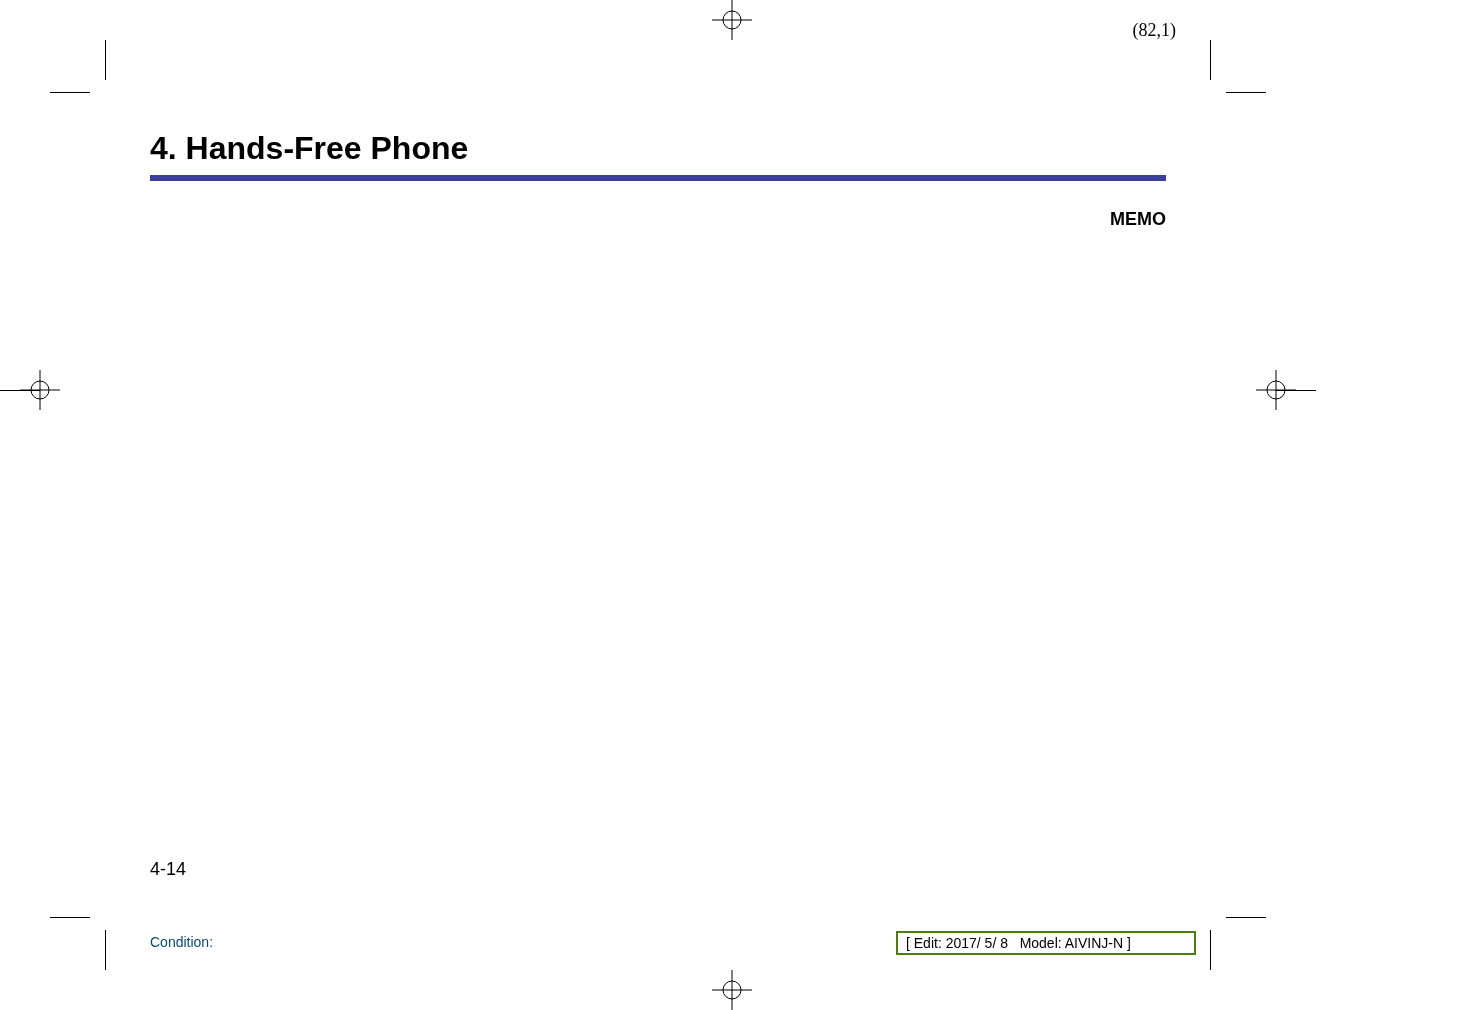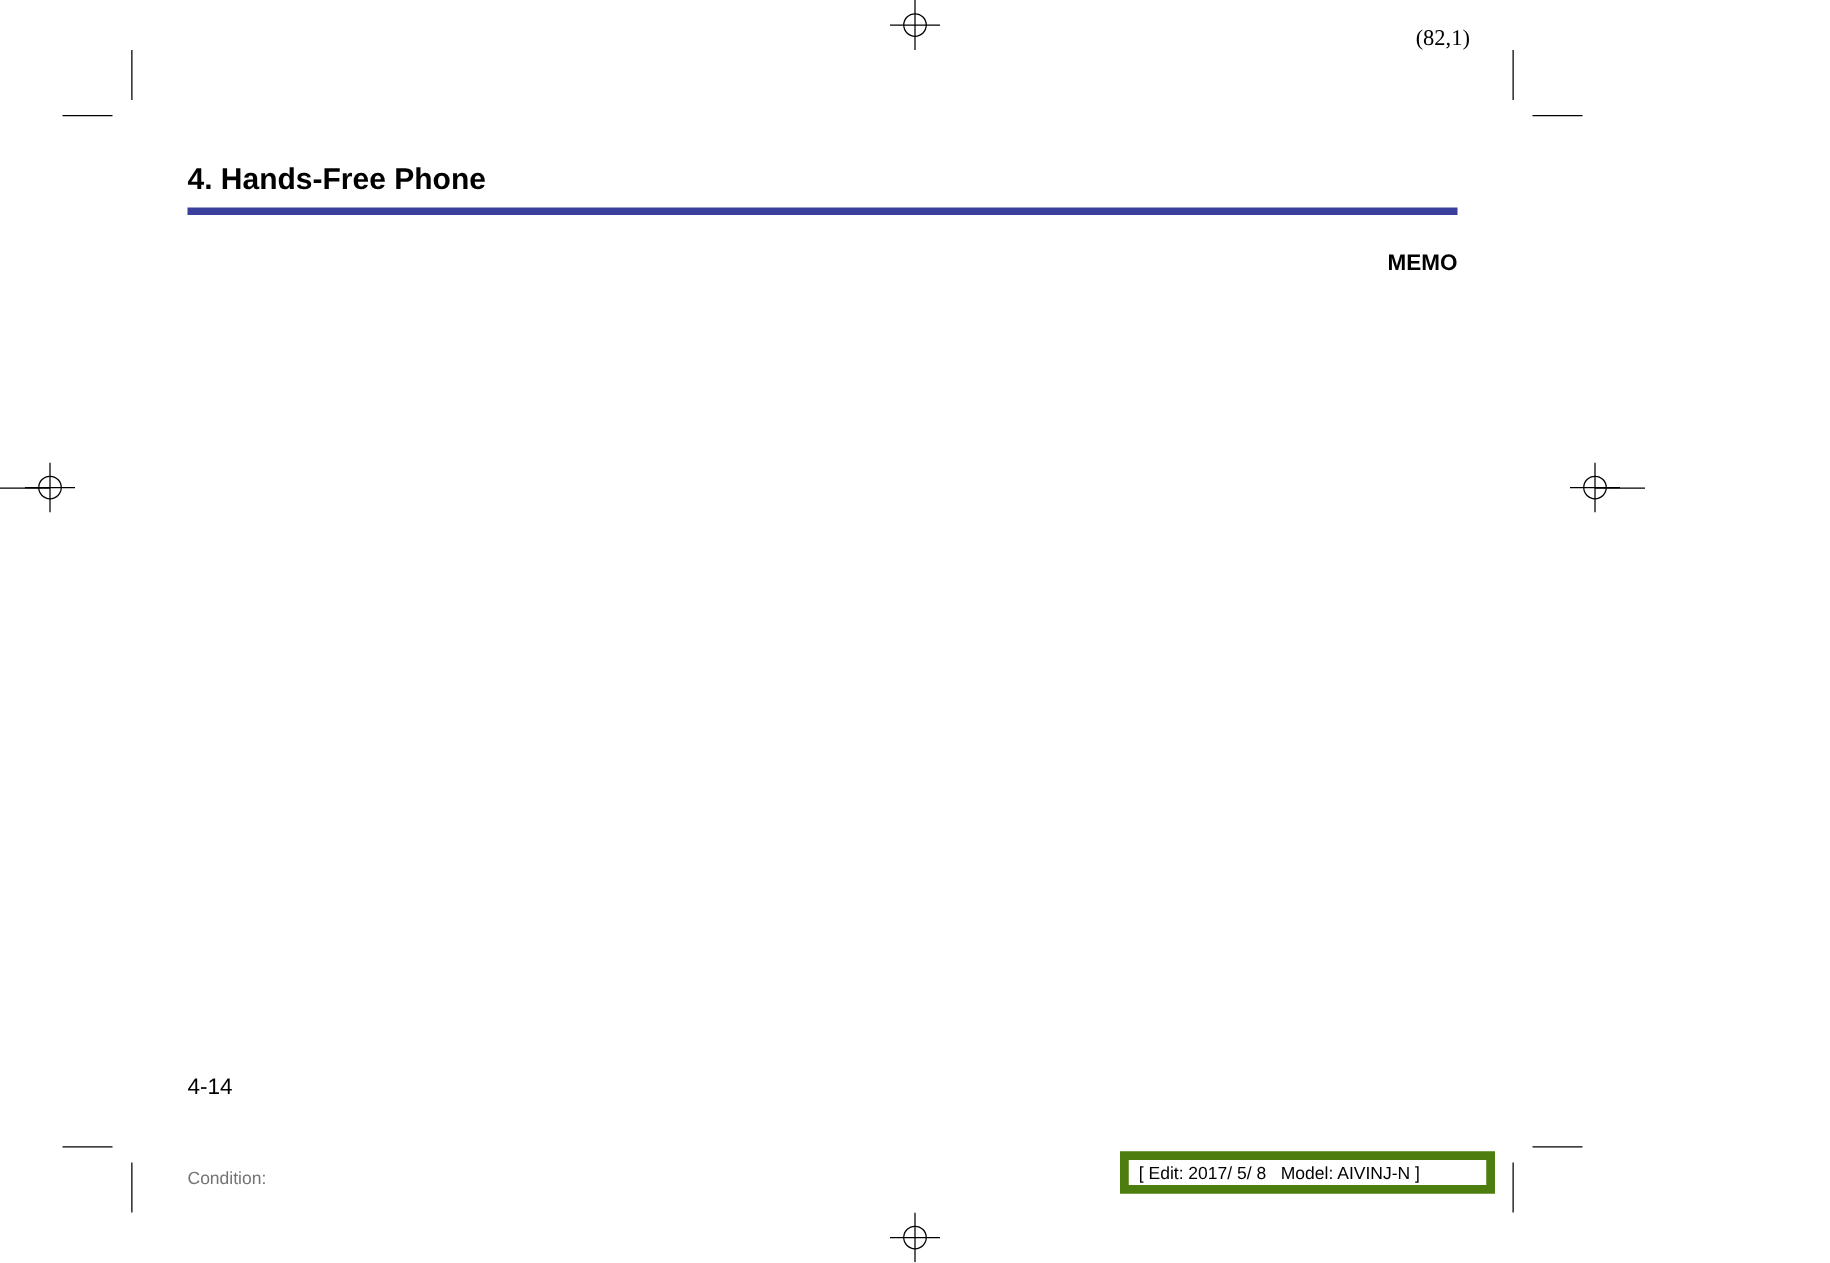--- a/index.html
+++ b/index.html
@@ -47,21 +47,21 @@
   .content {
     position: absolute;
     left: 150px;
     right: 150px;
     top: 130px;
   }
   
   .section-title {
     font-family: Verdana, Geneva, sans-serif;
     font-weight: 700;
-    font-size: 24px;
+    font-size: 32px;
     margin-bottom: 8px;
   }
   
   .rule-blue {
     height: 6px;
     background: #3a3f9b;
     width: 100%;
   }
   
   .memo {
@@ -81,30 +81,30 @@
     font-size: 18px;
     margin-top: 28px;
   }
   
   
   .condition {
     position: absolute;
     left: 150px;
     bottom: 60px;
     font-size: 14px;
-    color: #737373;
+    color: #0c4a6e;
     font-family: Arial, sans-serif;
   }
   
   
   .editbox {
     position: absolute;
     right: 120px;
     bottom: 55px;
-    border: 7px solid #4d7c0f;
+    border: 2px solid #4d7c0f;
     font-family: Arial, sans-serif;
     font-size: 14px;
     padding: 2px 8px;
     min-width: 300px;
     white-space: pre;
   }
 </style>
 </head>
 <body>
 

